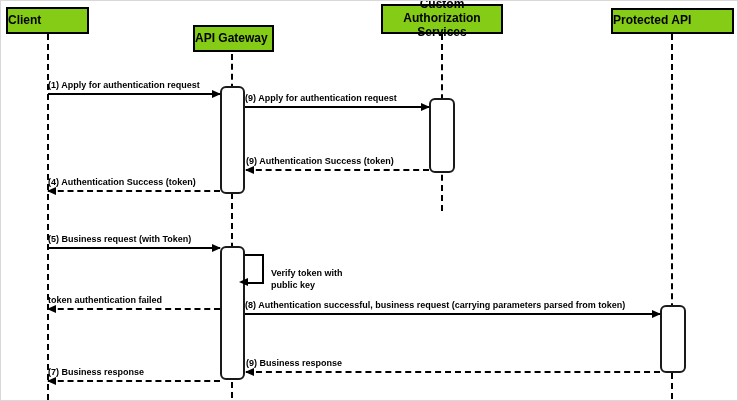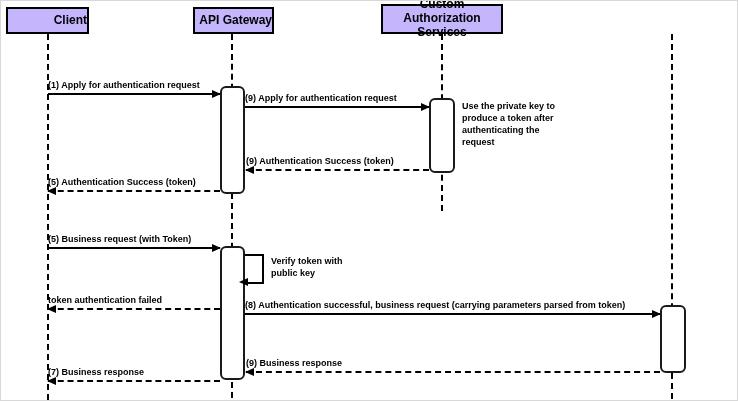--- a/index.html
+++ b/index.html
@@ -3,22 +3,22 @@
 <meta charset="utf-8">
 <style>
   html,body { margin:0; padding:0; background:#fff; }
   .canvas {
     position:relative; width:738px; height:401px;
     background:#fff; border:1px solid #d8d8d8; box-sizing:border-box;
     font-family:"Liberation Sans", sans-serif; color:#000; overflow:hidden;
   }
   .actor {
     position:absolute; box-sizing:border-box;
-    border:2px solid #000; background:#c4b5fd;
-    display:flex; align-items:center; justify-content:flex-end;
+    border:2px solid #000; background:#84cc16;
+    display:flex; align-items:center; justify-content:flex-start;
     font-weight:bold; font-size:12px; line-height:1.15; text-align:center;
     z-index:4;
   }
   .lifeline { position:absolute; width:0; border-left:2px dashed #000; z-index:1; }
   .activation {
     position:absolute; box-sizing:border-box;
     border:2px solid #1a1a1a; border-radius:6px; background:#fff; z-index:2;
   }
   .msg { position:absolute; height:0; z-index:3; }
   .msg-label {
@@ -37,28 +37,31 @@
   .note {
     position:absolute; font-size:9px; font-weight:bold; line-height:1.35;
     text-align:left; z-index:3;
   }
 </style>
 </head>
 <body>
 
 <div class="canvas">
 
-  <div class="actor" style="left:5px; top:6px; width:83px; height:27px;padding-left:37px;">
+  <div class="actor" style="left:5px; top:6px; width:83px; height:27px;">
     <span>Client</span>
   </div>
-  <div class="actor" style="left:192px; top:6px; width:81px; height:27px;">
+  <div class="actor" style="left:192px; top:24px; width:81px; height:27px;">
     <span>API Gateway</span>
   </div>
   <div class="actor" style="left:380px; top:3px; width:122px; height:30px;">
     <span>Custom Authorization Services</span>
+  </div>
+  <div class="actor" style="left:610px; top:7px; width:123px; height:26px;">
+    <span>Protected API</span>
   </div>
 
   <div class="lifeline" style="left:46px;  top:33px; height:366px;"></div>
   <div class="lifeline" style="left:230px; top:33px; height:364px;"></div>
   <div class="lifeline" style="left:440px; top:33px; height:177px;"></div>
   <div class="lifeline" style="left:670px; top:33px; height:365px;"></div>
 
   <div class="activation" style="left:219px; top:85px;  width:25px; height:108px;"></div>
   <div class="activation" style="left:428px; top:97px;  width:26px; height:75px;"></div>
   <div class="activation" style="left:219px; top:245px; width:25px; height:134px;"></div>
@@ -76,35 +79,35 @@
     <div class="ah right"></div>
   </div>
 
   <div class="msg" style="left:245px; top:168px; width:183px;">
     <div class="msg-label">(9) Authentication Success (token)</div>
     <div class="ln dashed"></div>
     <div class="ah left"></div>
   </div>
 
   <div class="msg" style="left:47px; top:189px; width:172px;">
-    <div class="msg-label">(5) Authentication Success (token)</div>
+    <div class="msg-label">(4) Authentication Success (token)</div>
     <div class="ln dashed"></div>
     <div class="ah left"></div>
   </div>
 
   <div class="msg" style="left:47px; top:246px; width:172px;">
     <div class="msg-label">(5) Business request (with Token)</div>
     <div class="ln solid"></div>
     <div class="ah right"></div>
   </div>
 
   <div class="self-msg">
     <div class="self-loop"></div>
     <div class="ah"></div>
-    <div class="note" style="left:26px; top:1px; width:88px;">Verify token with public key</div>
+    <div class="note" style="left:26px; top:13px; width:88px;">Verify token with public key</div>
   </div>
 
   <div class="msg" style="left:47px; top:307px; width:172px;">
     <div class="msg-label">token authentication failed</div>
     <div class="ln dashed"></div>
     <div class="ah left"></div>
   </div>
 
   <div class="msg" style="left:244px; top:312px; width:415px;">
     <div class="msg-label">(8) Authentication successful, business request (carrying parameters parsed from token)</div>
@@ -117,15 +120,14 @@
     <div class="ln dashed"></div>
     <div class="ah left"></div>
   </div>
 
   <div class="msg" style="left:47px; top:379px; width:172px;">
     <div class="msg-label">(7) Business response</div>
     <div class="ln dashed"></div>
     <div class="ah left"></div>
   </div>
 
-  <div class="note" style="left:461px; top:99px; width:95px;">Use the private key to produce a token after authenticating the request</div>
 
 </div>
 
 </body></html>

